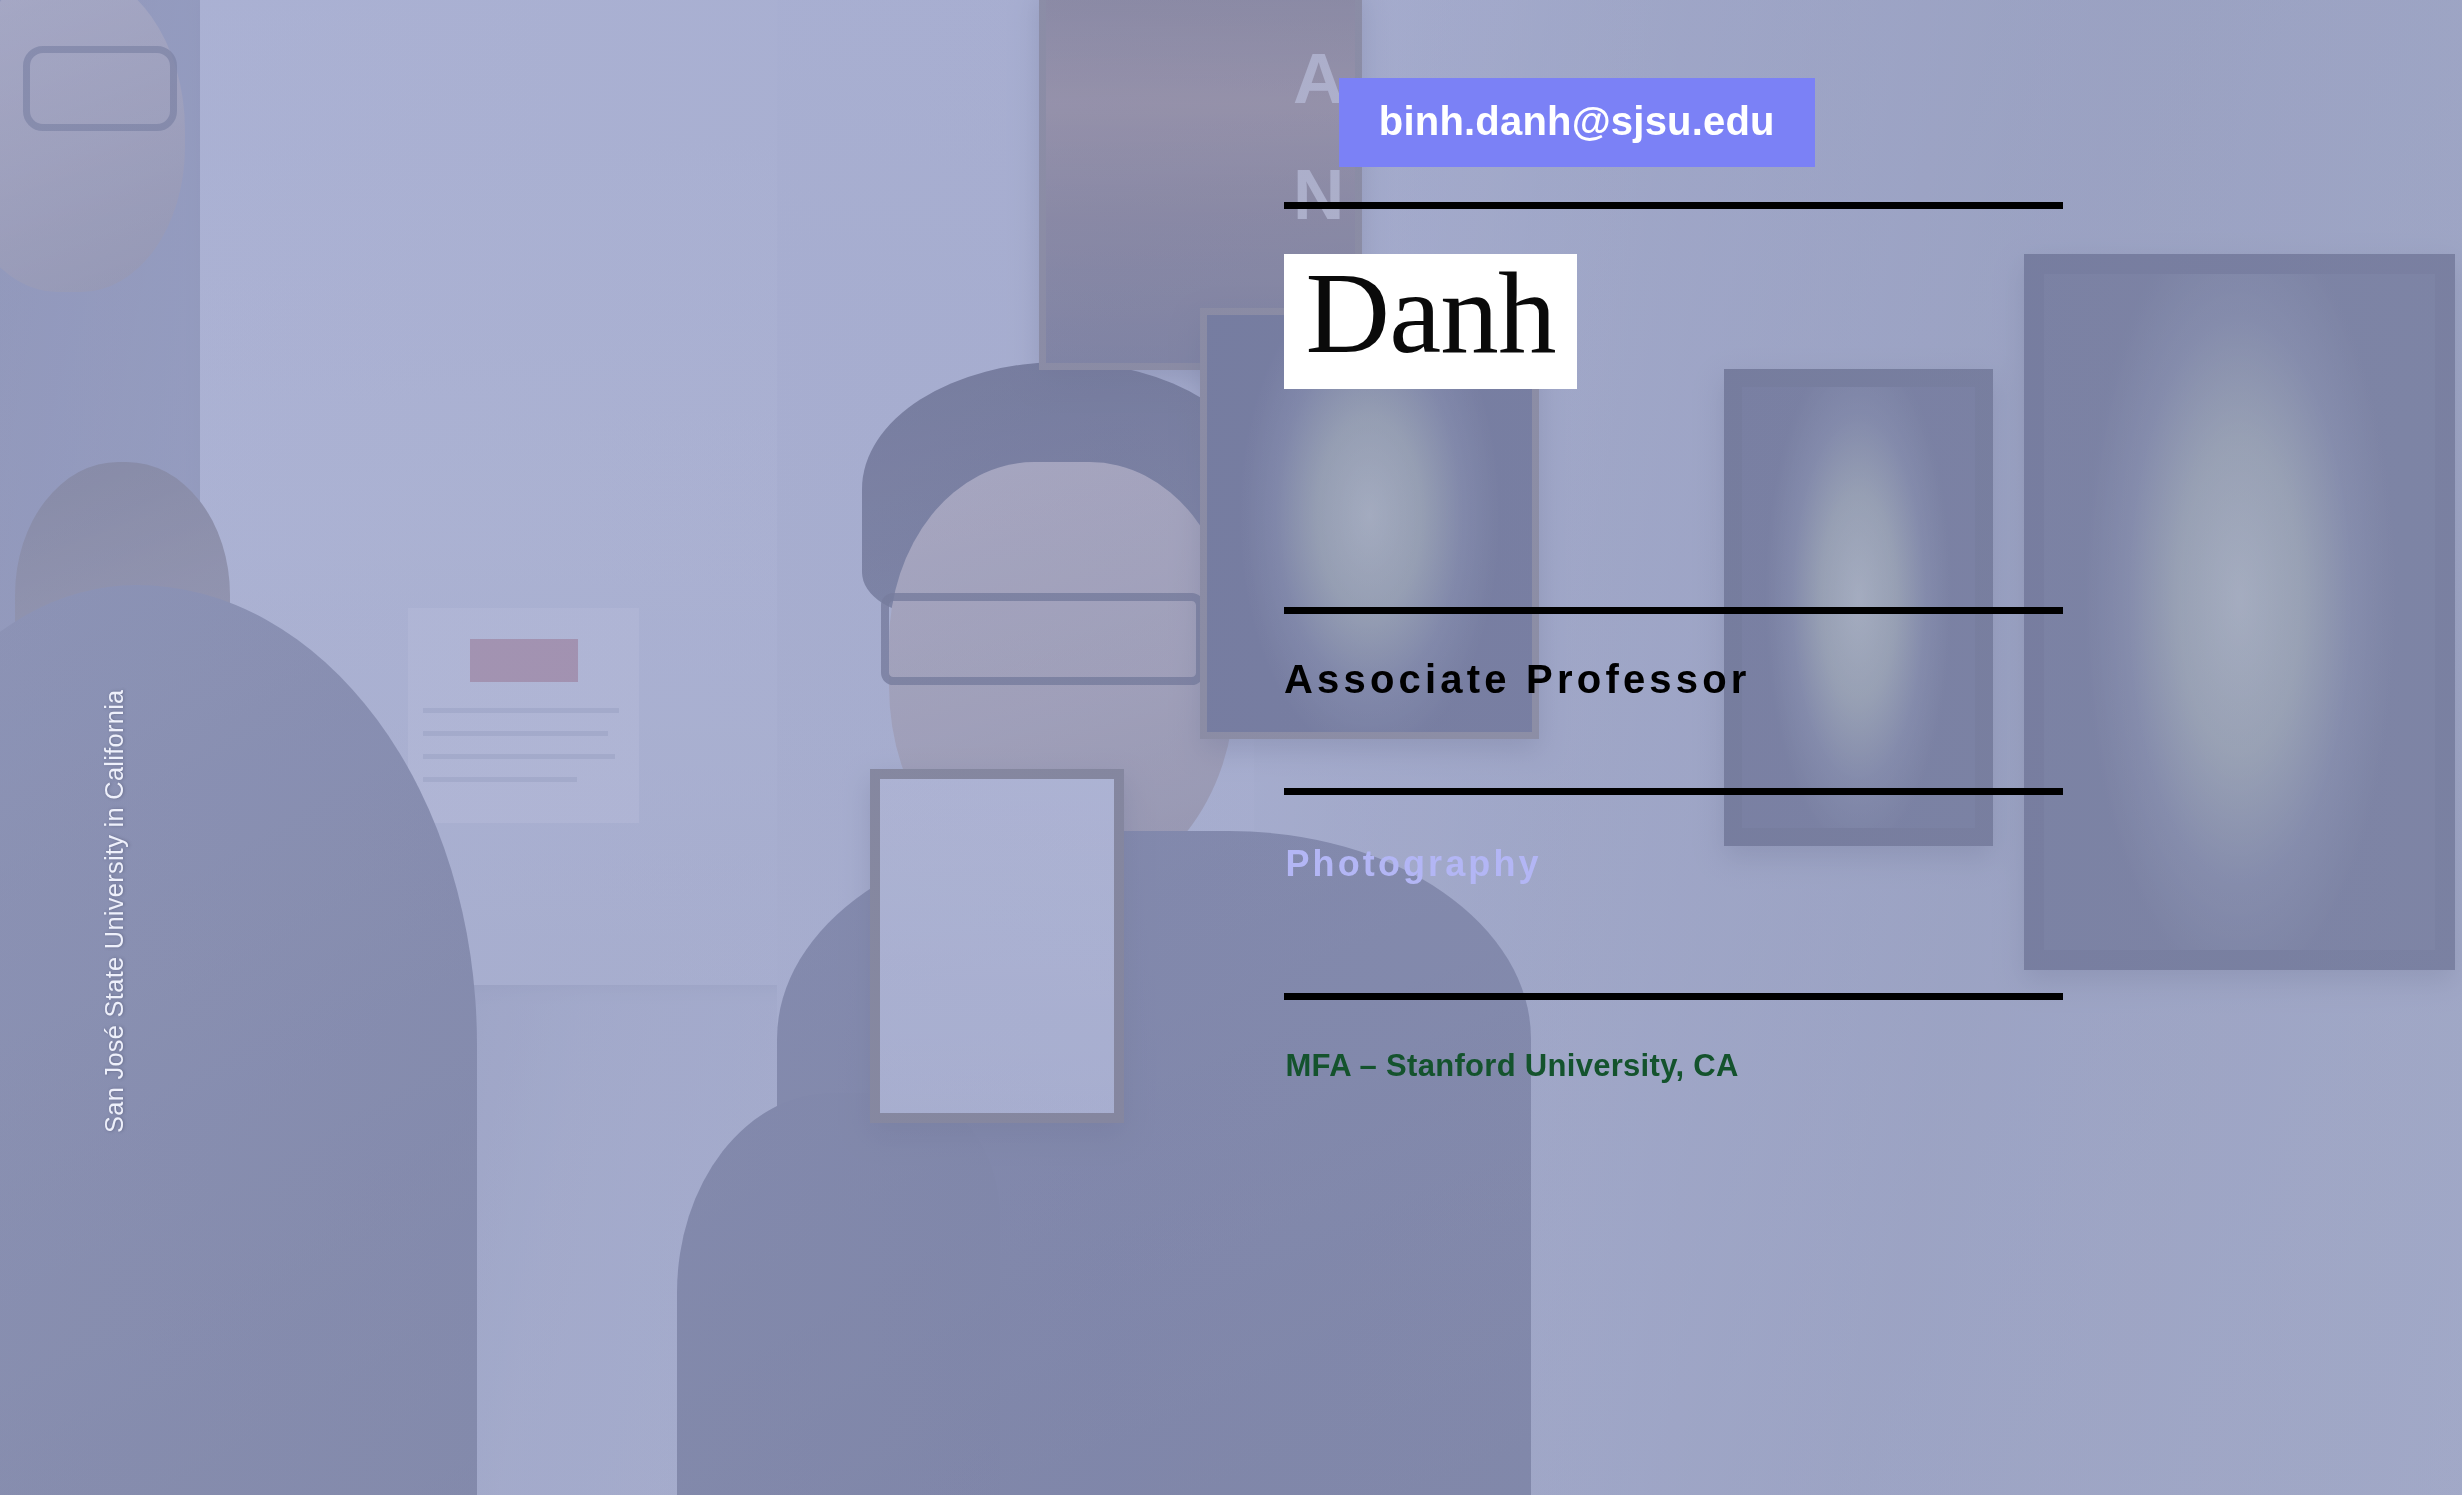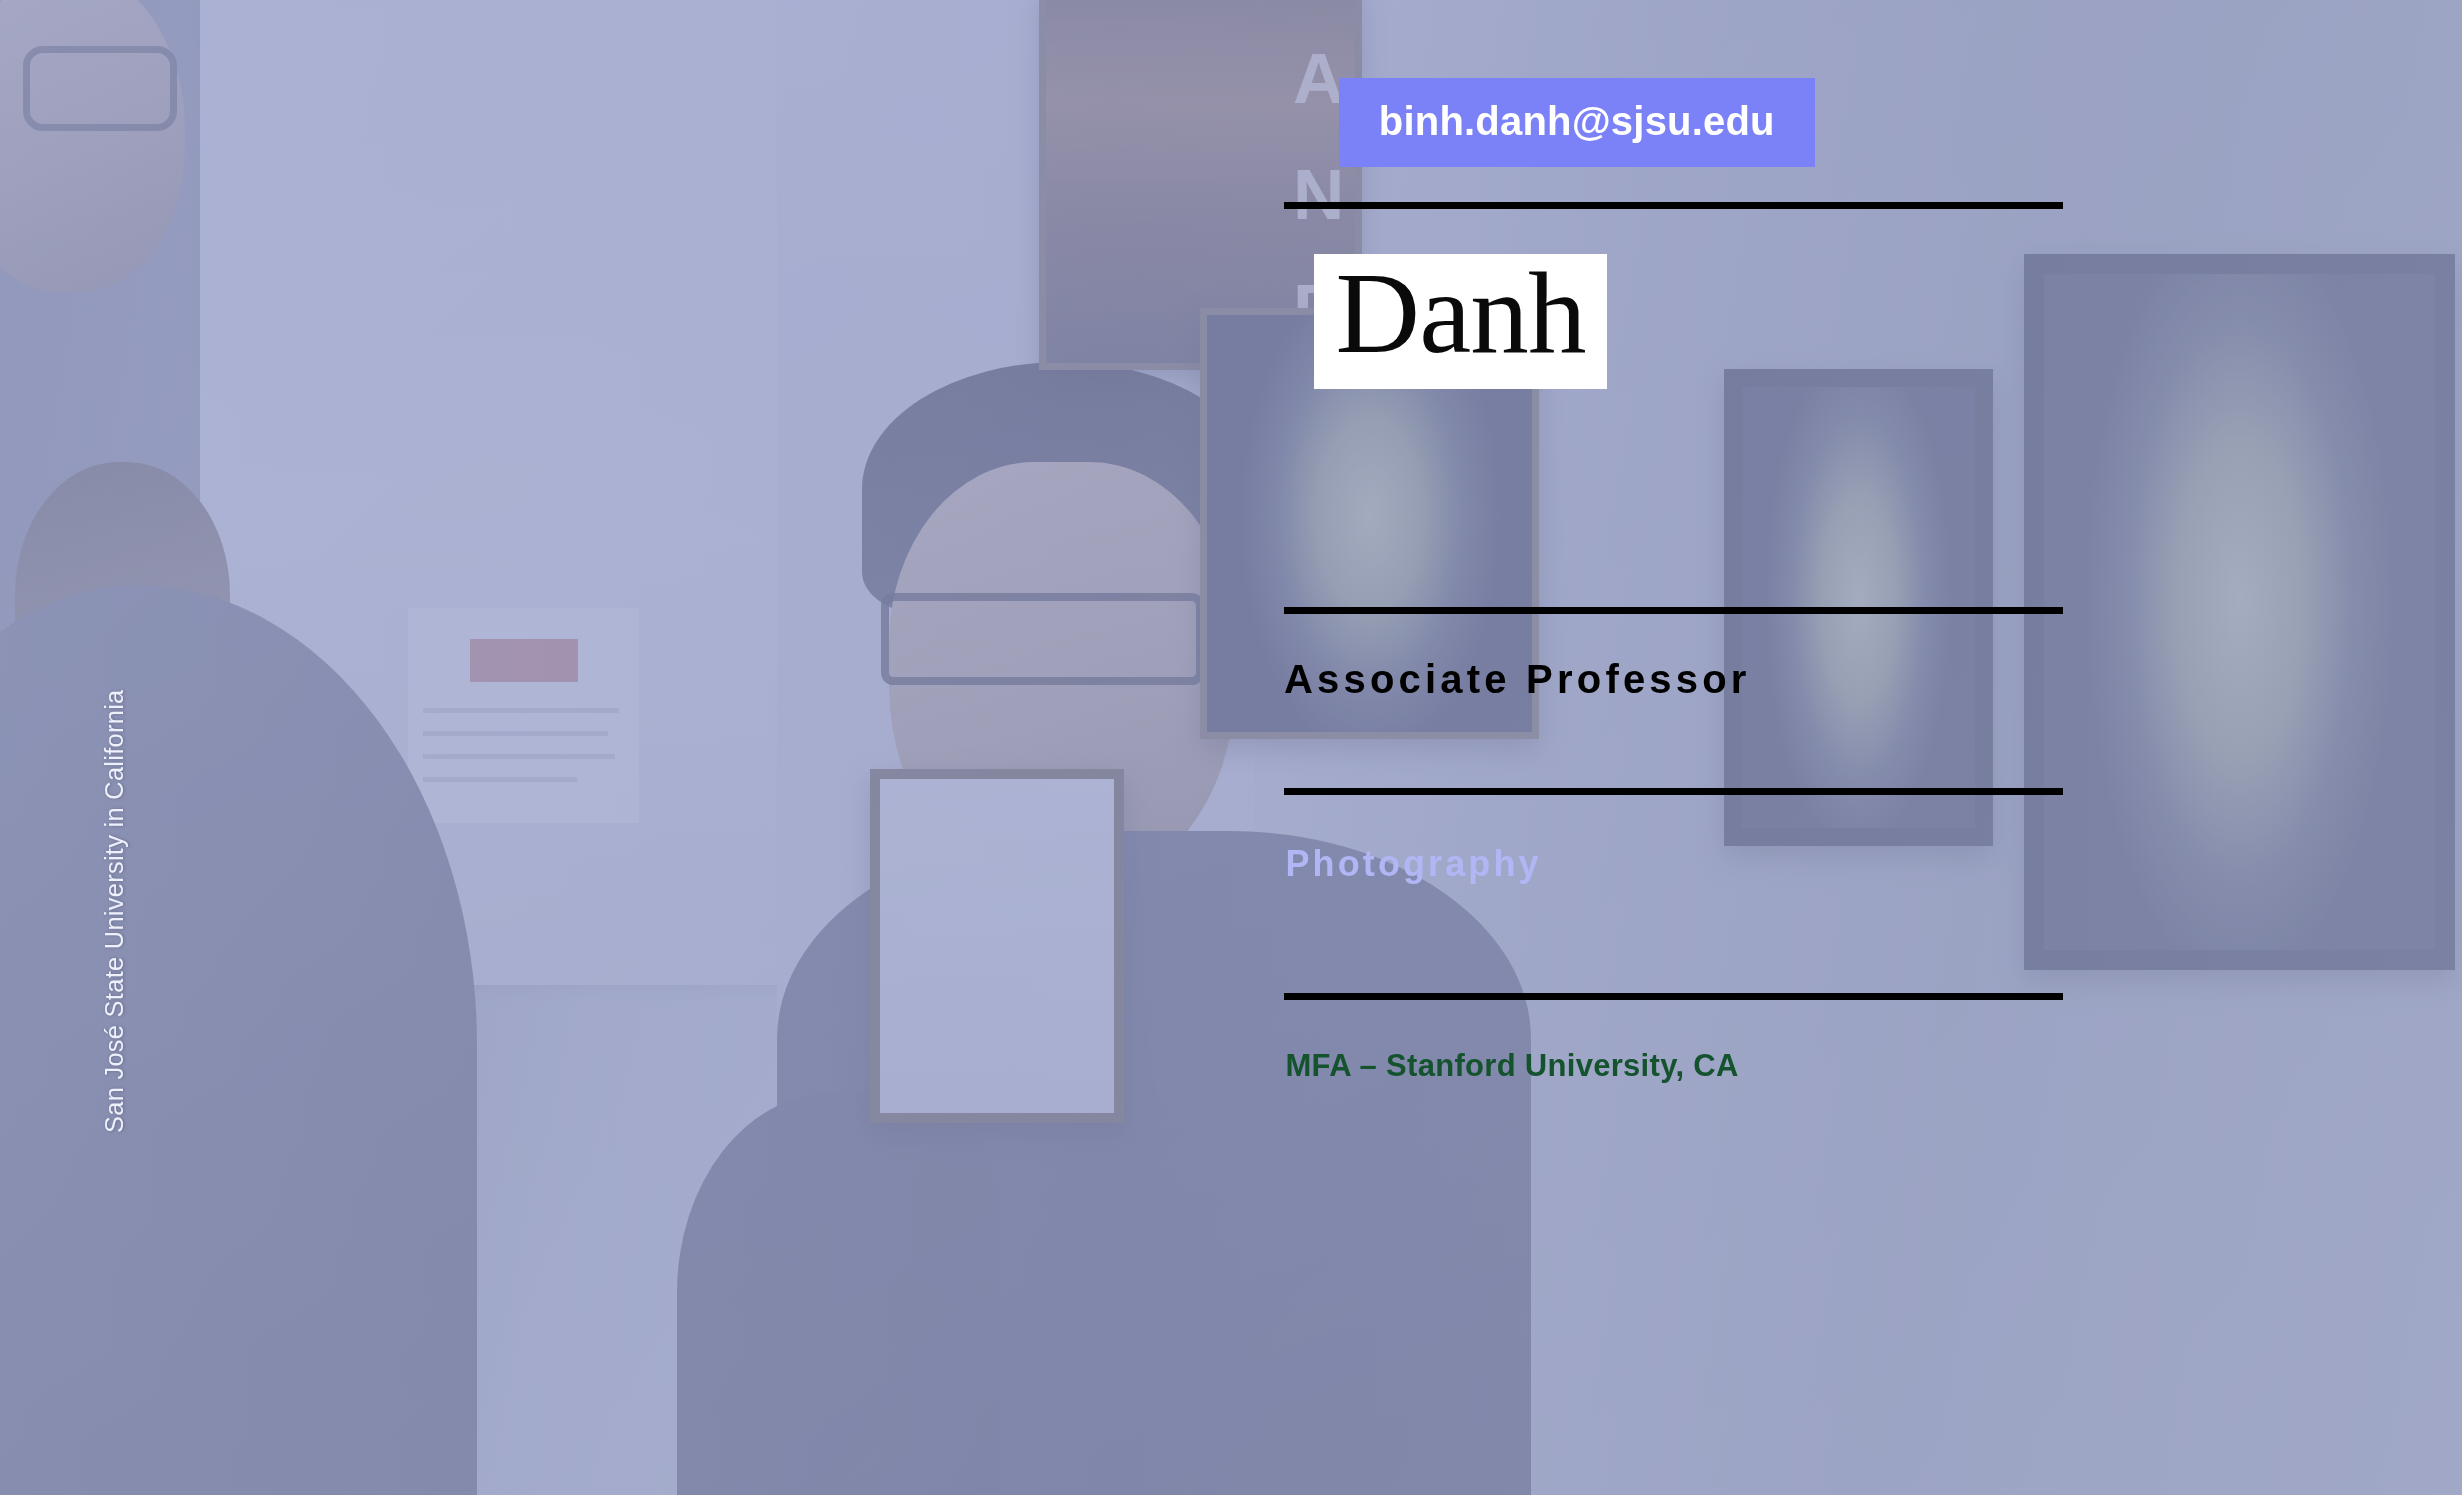--- a/index.html
+++ b/index.html
@@ -198,21 +198,21 @@
     width: fit-content;
     background: #ffffff;
     color: #0a0a0a;
     font-family: "Liberation Serif", serif;
     font-size: 117px;
     font-weight: 400;
     line-height: .96;
     padding: 14px 21.5px 12.3px 21.5px;
     letter-spacing: -0.8px;
   }
-  .name-line.second { padding-top: 3.1px; padding-bottom: 20px; margin-left: 30px; }
+  .name-line.second { padding-top: 3.1px; padding-bottom: 20px; }
 
   .job-title {
     position: absolute;
     left: 0;
     top: 657px;
     color: #000000;
     font-size: 40px;
     font-weight: 700;
     letter-spacing: 4.2px;
   }

